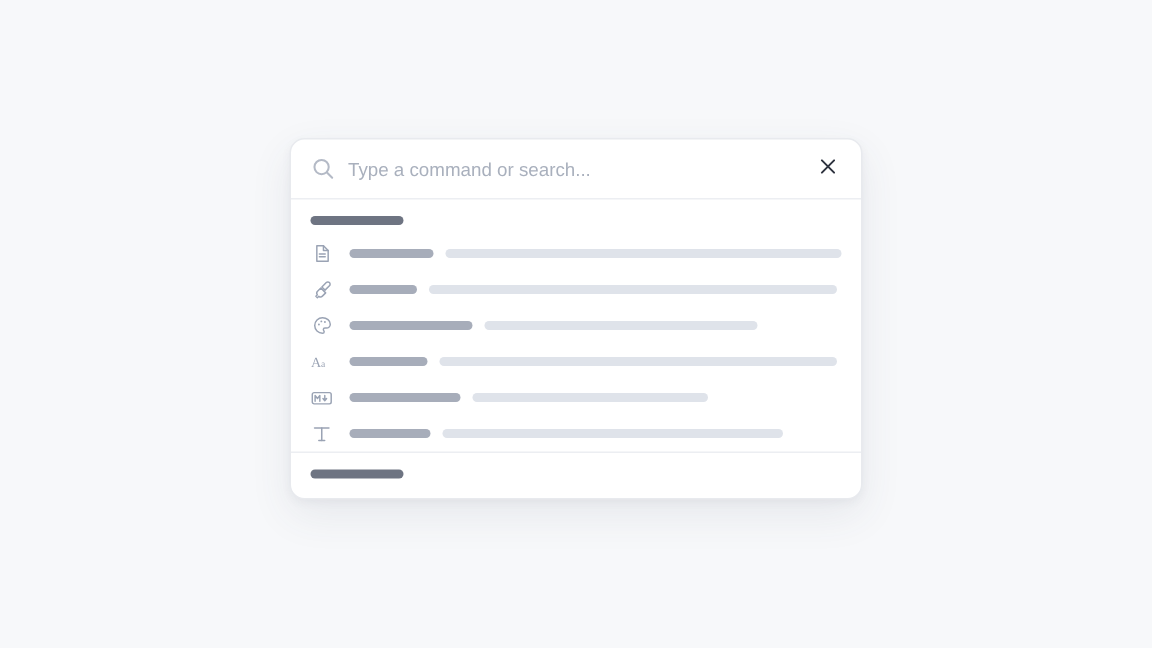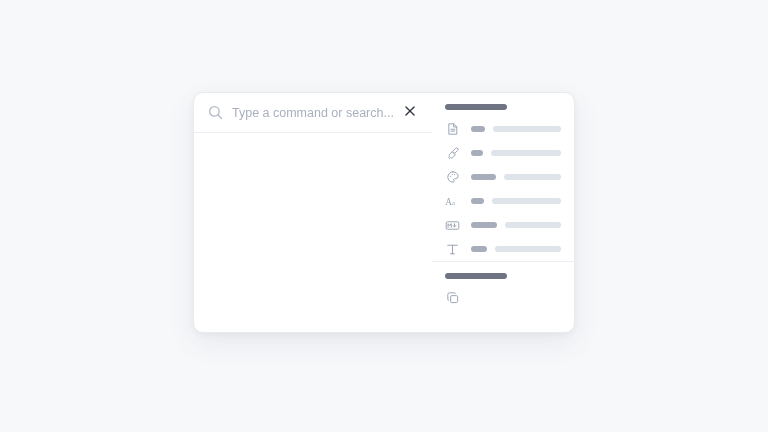--- a/index.html
+++ b/index.html
@@ -24,21 +24,21 @@
     width: 382px;
     height: 241px;
     background: #ffffff;
     border: 1px solid #e8eaee;
     border-radius: 10px;
     box-sizing: border-box;
     overflow: hidden;
     box-shadow: 0 10px 28px rgba(70, 80, 100, 0.09),
                 0 2px 6px rgba(70, 80, 100, 0.05);
     display: flex;
-    flex-direction: row;
+    flex-direction: column;
   }
 
   
   .search-row {
     height: 40px;
     min-height: 40px;
     display: flex;
     align-items: center;
     padding: 0 13px 0 13px;
     border-bottom: 1px solid #eceef2;

